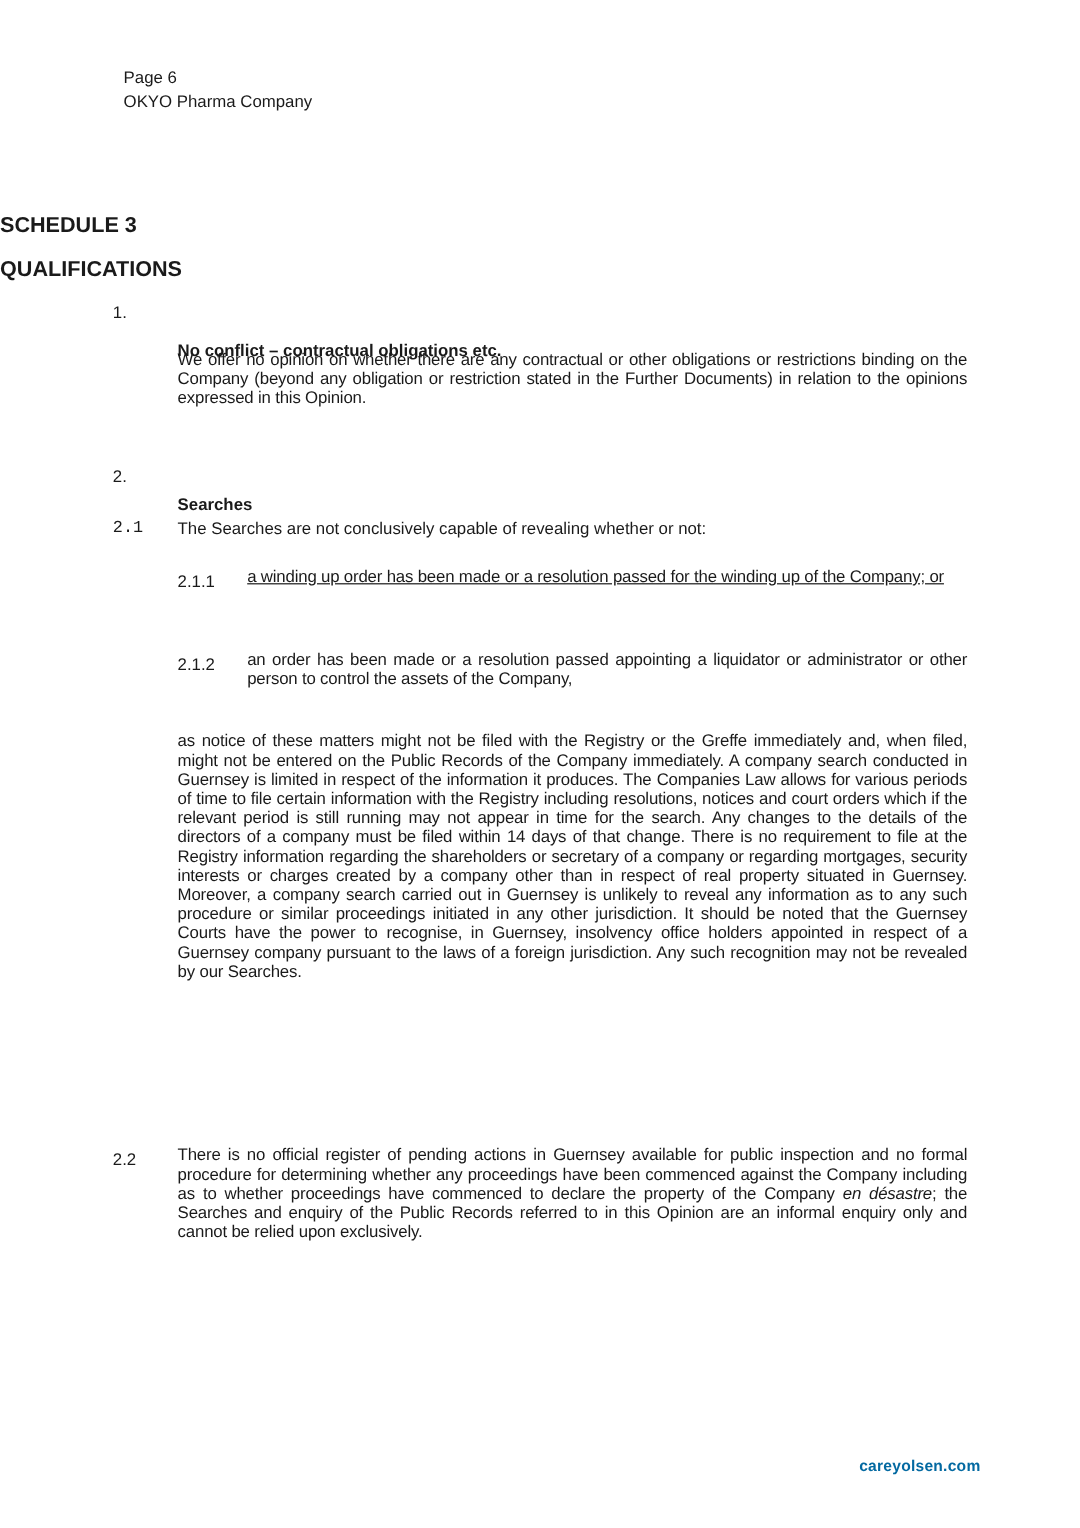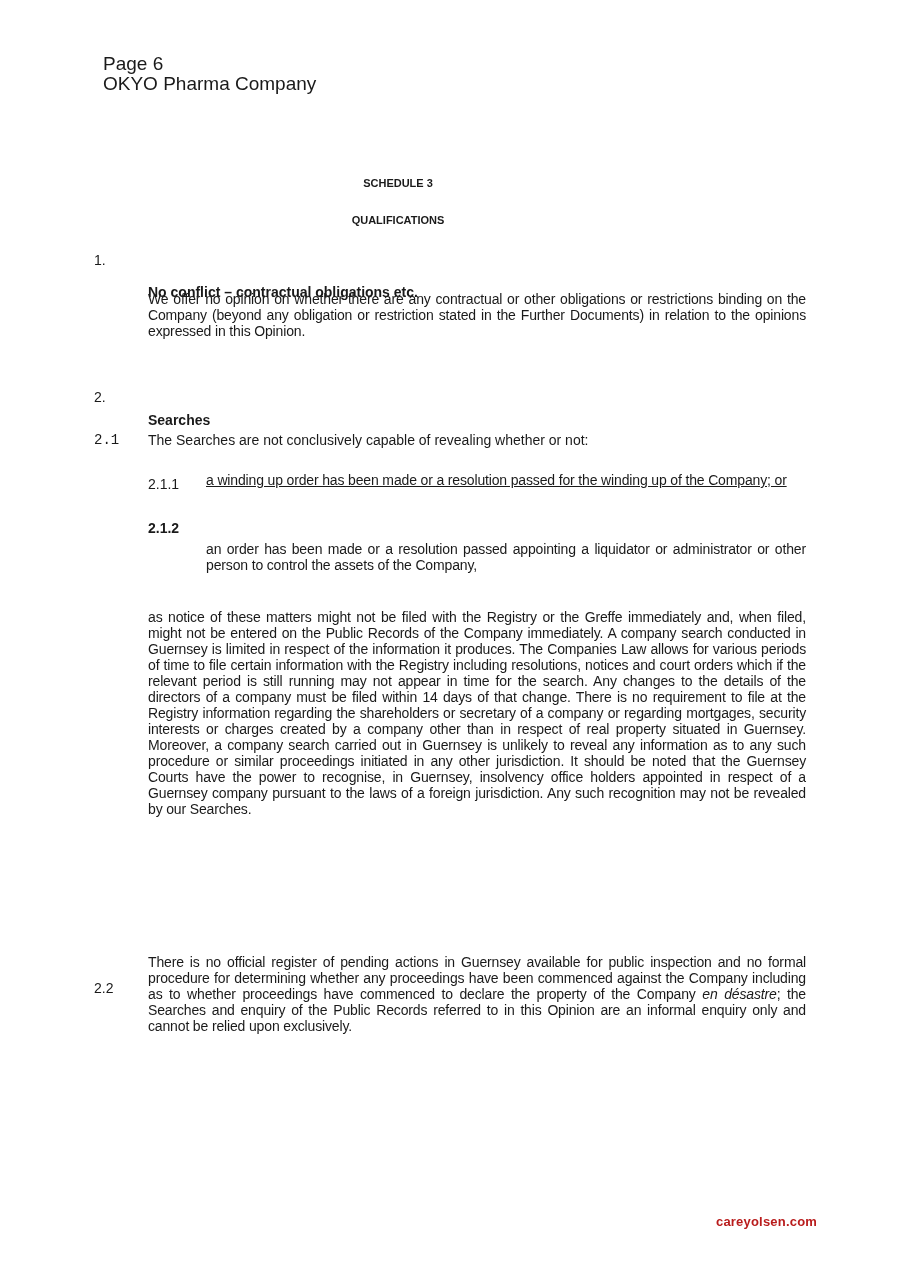--- a/index.html
+++ b/index.html
@@ -1,20 +1,20 @@
 <!DOCTYPE html>
 <html><head>
 <meta charset="utf-8">
 <style>
   html, body { margin: 0; padding: 0; background: #ffffff; }
   body { width: 900px; height: 1273px; position: relative; overflow: hidden;
     font-family: "Liberation Sans", sans-serif; color: #1a1a1a; font-size: 14px; }
   .abs { position: absolute; }
-  .header { left: 103px; top: 54px; line-height: 20px; font-size: 19px; }
-  .center { left: 0; width: 796px; text-align: center; font-weight: bold; font-size: 11px; }
+  .header { left: 103px; top: 54px; line-height: 20px; font-size: 14px; }
+  .center { left: 0; width: 796px; text-align: left; font-weight: bold; font-size: 18px; }
   .num { left: 94px; }
   .bold { font-weight: bold; margin-top: 32px; }
   .para { text-align: justify; line-height: 16px; font-size: 14px; letter-spacing: -0.15px; }
   .footer { left: 716px; top: 1214px; color: #2aa5d0; font-weight: bold; font-size: 13px; letter-spacing: 0.2px; }
 </style>
 </head>
 <body>
 
 <div class="abs header">
   <div>Page 6</div>
@@ -30,21 +30,21 @@
 
 <div class="abs num" style="top:389px;">2.</div>
 <div class="abs bold" style="left:148px; top:380px;">Searches</div>
 
 <div class="abs num" style="top:432px;font-family:Liberation Mono, monospace;">2.1</div>
 <div class="abs" style="left:148px; top:432px;">The Searches are not conclusively capable of revealing whether or not:</div>
 
 <div class="abs" style="left:148px; top:476px;">2.1.1</div>
 <div class="abs para" style="left:206px; top:472px; width:600px;text-decoration:underline;">a winding up order has been made or a resolution passed for the winding up of the Company; or</div>
 
-<div class="abs" style="left:148px; top:520px;font-weight:bold;">2.1.2</div>
+<div class="abs" style="left:148px; top:545px;">2.1.2</div>
 <div class="abs para" style="left:206px; top:541px; width:600px;">an order has been made or a resolution passed appointing a liquidator or administrator or other person to control the assets of the Company,</div>
 
 <div class="abs para" style="left:148px; top:609px; width:658px;">as notice of these matters might not be filed with the Registry or the Greffe immediately and, when filed, might not be entered on the Public Records of the Company immediately.  A company search conducted in Guernsey is limited in respect of the information it produces.  The Companies Law allows for various periods of time to file certain information with the Registry including resolutions, notices and court orders which if the relevant period is still running may not appear in time for the search.  Any changes to the details of the directors of a company must be filed within 14 days of that change.  There is no requirement to file at the Registry information regarding the shareholders or secretary of a company or regarding mortgages, security interests or charges created by a company other than in respect of real property situated in Guernsey.  Moreover, a company search carried out in Guernsey is unlikely to reveal any information as to any such procedure or similar proceedings initiated in any other jurisdiction.  It should be noted that the Guernsey Courts have the power to recognise, in Guernsey, insolvency office holders appointed in respect of a Guernsey company pursuant to the laws of a foreign jurisdiction.  Any such recognition may not be revealed by our Searches.</div>
 
-<div class="abs num" style="top:958px;margin-top:22px;">2.2</div>
+<div class="abs num" style="top:958px;">2.2</div>
 <div class="abs para" style="left:148px; top:954px; width:658px;"><span>There is no official register of pending actions in Guernsey available for public inspection and no formal procedure for determining whether any proceedings have been commenced against the Company including as to whether proceedings have commenced to declare the property of the Company </span><i>en désastre</i><span>; the Searches and enquiry of the Public Records referred to in this Opinion are an informal enquiry only and cannot be relied upon exclusively.</span></div>
 
-<div class="abs footer" style="color: #b91c1c;">careyolsen.com</div>
+<div class="abs footer" style="color: #0369a1;">careyolsen.com</div>
 
 </body></html>

